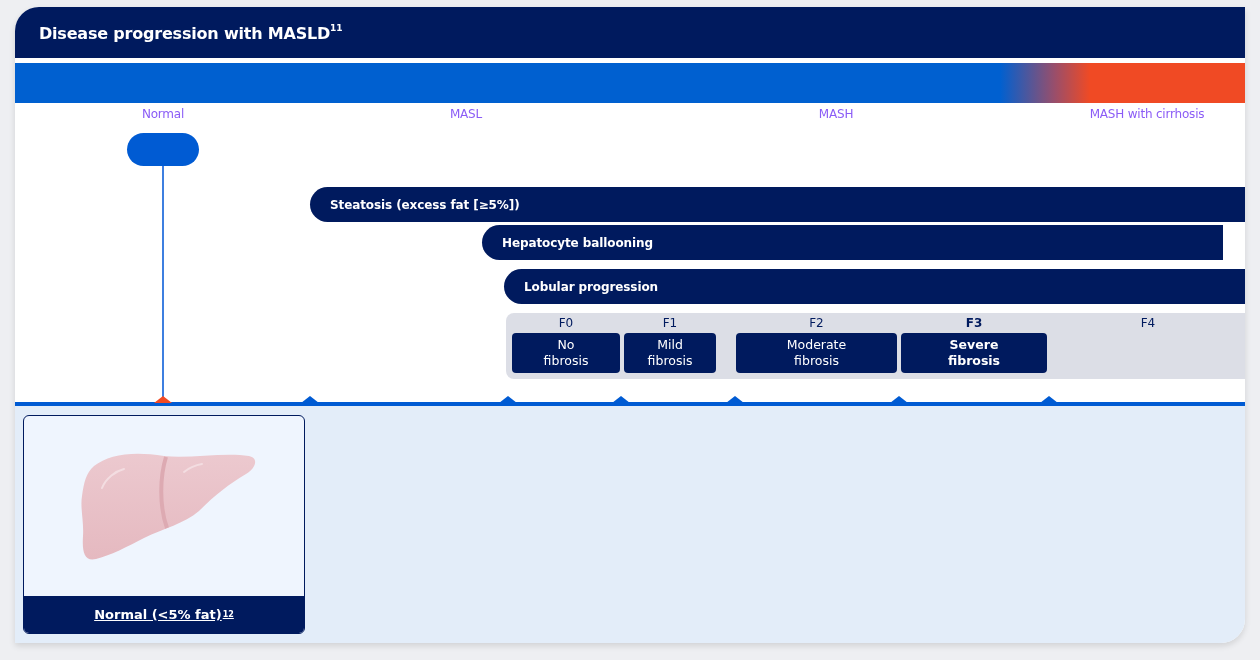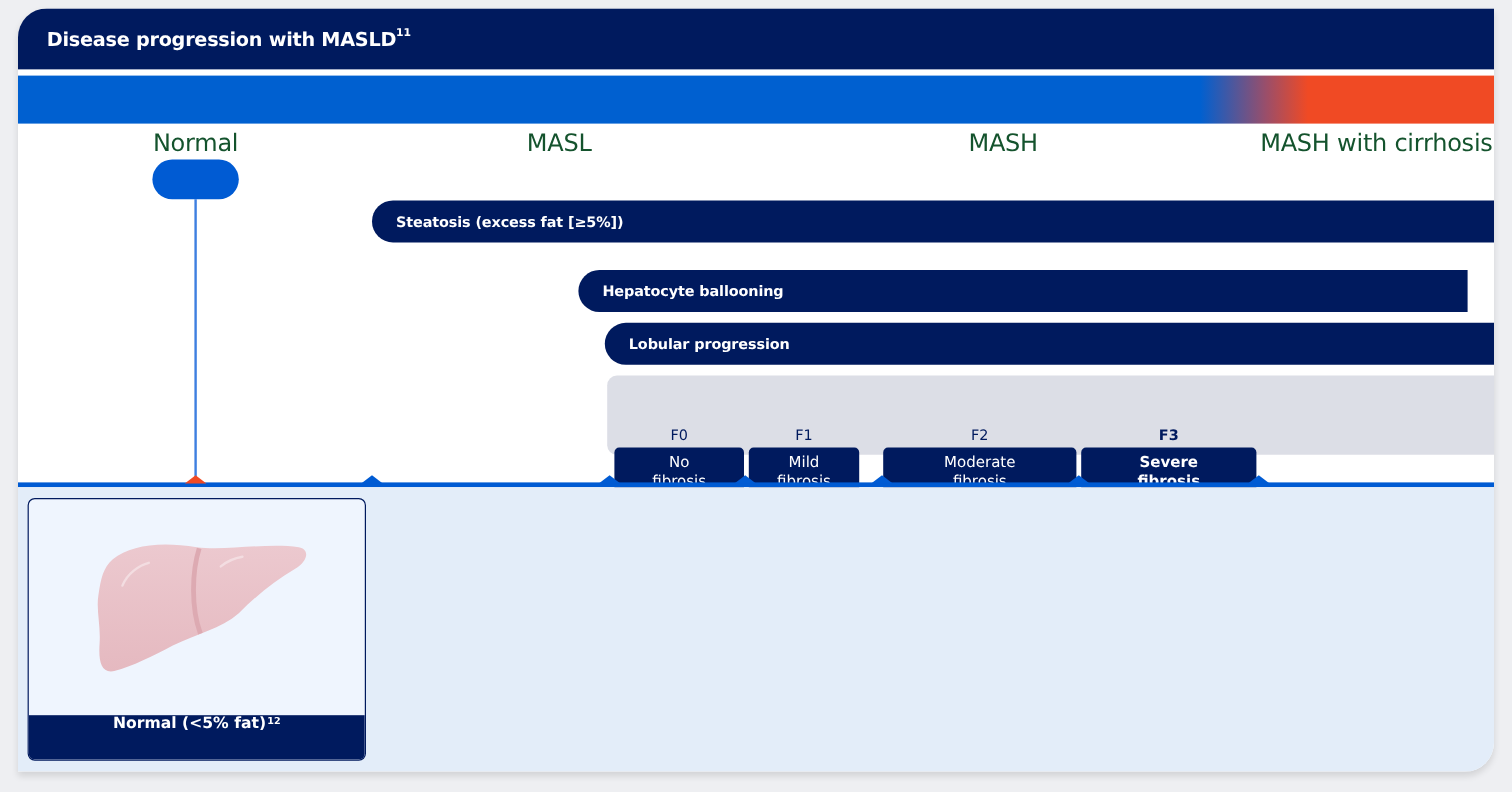--- a/index.html
+++ b/index.html
@@ -19,40 +19,40 @@
   .header .title { font-size: 16px; font-weight: bold; letter-spacing: -0.2px; }
   .header .title sup { font-size: 9px; vertical-align: 8px; }
   .header .hint { font-size: 15px; letter-spacing: -0.2px; }
 
   .divider-white { position: absolute; left: 0; top: 51px; width: 100%; height: 5px; background: #fff; }
   .gradient-bar {
     position: absolute; left: 0; top: 56px; width: 100%; height: 40px;
     background: linear-gradient(to right, #0060d0 0px, #0060d0 985px, #9a4e6a 1040px, #f04a24 1075px, #f04a24 100%);
   }
 
-  .stage-label { position: absolute; top: 100px; font-size: 20px; color: #14532d; transform: translateX(-50%); white-space: nowrap; letter-spacing: -0.2px; }
+  .stage-label { position: absolute; top: 100px; font-size: 12px; color: #8b5cf6; transform: translateX(-50%); white-space: nowrap; letter-spacing: -0.2px; }
 
   .normal-pill {
     position: absolute; left: 112px; top: 126px; width: 72px; height: 33px;
     background: #005bd3; border-radius: 17px; cursor: pointer;
   }
   .normal-line { position: absolute; left: 147px; top: 159px; width: 2px; height: 235px; background: #3e7fe0; }
 
   .bar {
     position: absolute; height: 35px; background: #001a5e; color: #fff;
     border-radius: 18px 0 0 18px; font-size: 12px; font-weight: bold;
     display: flex; align-items: center; padding-left: 20px; letter-spacing: -0.1px;
   }
 
   .fib-panel {
     position: absolute; left: 491px; top: 306px; width: 760px; height: 66px;
     background: #dcdee6; border-radius: 8px 0 0 8px;
   }
   .fib-col { position: absolute; top: 0; }
-  .fib-code { text-align: center; font-size: 12px; color: #001a5e; height: 20px; line-height: 20px; margin-top: 40px; }
+  .fib-code { text-align: center; font-size: 12px; color: #001a5e; height: 20px; line-height: 20px; }
   .fib-box {
     height: 40px; background: #001a5e; color: #fff; border-radius: 4px;
     display: flex; align-items: center; justify-content: center; text-align: center;
     font-size: 12.5px; line-height: 16px; white-space: pre-line;
   }
 
   .axis-line { position: absolute; left: 0; top: 395px; width: 100%; height: 4px; background: #005bd3; }
   .marker {
     position: absolute; top: 389px; width: 0; height: 0;
     border-left: 9px solid transparent; border-right: 9px solid transparent;
@@ -62,21 +62,21 @@
 
   .lower { position: absolute; left: 0; top: 399px; width: 100%; height: 237px; background: #e3edf9; }
 
   .liver-card {
     position: absolute; left: 8px; top: 9px; width: 282px; height: 219px;
     border: 1px solid #001a5e; border-radius: 6px; overflow: hidden; background: #eff5fe;
   }
   .liver-card .img { position: absolute; left: 0; top: 0; width: 100%; height: 181px; }
   .liver-card .caption {
     position: absolute; left: 0; bottom: 0; width: 100%; height: 37px; background: #001a5e; color: #fff;
-    font-size: 13px; font-weight: bold; display: flex; align-items: flex-start; justify-content: center;
+    font-size: 13px; font-weight: bold; display: flex; align-items: center; justify-content: center; text-decoration: underline;
   }
   .liver-card .caption sup { font-size: 8px; vertical-align: 6px; margin-left: 1px; }
 </style>
 </head>
 <body>
 
 <div class="card">
 
   <div class="header">
     <div class="title"><span>Disease progression with MASLD</span><sup>11</sup></div>
@@ -86,21 +86,21 @@
   <div class="gradient-bar"></div>
 
   <div class="stage-label" style="left:148px">Normal</div>
   <div class="stage-label" style="left:451px">MASL</div>
   <div class="stage-label" style="left:821px">MASH</div>
   <div class="stage-label" style="left:1132px">MASH with cirrhosis</div>
 
   <div class="normal-pill"></div>
   <div class="normal-line"></div>
 
-  <div class="bar" style="left:295px; top:160px; width:935px;">
+  <div class="bar" style="left:295px; top:180px; width:935px;">
     <span>Steatosis (excess fat [≥5%])</span>
   </div>
   <div class="bar" style="left:467px; top:218px; width:741px;">
     <span>Hepatocyte ballooning</span>
   </div>
   <div class="bar" style="left:489px; top:262px; width:741px;">
     <span>Lobular progression</span>
   </div>
 
   <div class="fib-panel">
@@ -118,20 +118,21 @@
       <div class="fib-code">F2</div>
       <div class="fib-box">Moderate
 fibrosis</div>
     </div>
     <div class="fib-col" style="left:395px; width:146px;font-weight:bold;">
       <div class="fib-code">F3</div>
       <div class="fib-box">Severe
 fibrosis</div>
     </div>
     <div class="fib-col" style="left:545px; width:194px;">
+      <div class="fib-code">F4</div>
     </div>
   </div>
 
   <div class="axis-line"></div>
   <div id="markers">
       <div class="marker active" style="left: 148px;"></div>
       <div class="marker" style="left: 295px;"></div>
       <div class="marker" style="left: 493px;"></div>
       <div class="marker" style="left: 606px;"></div>
       <div class="marker" style="left: 720px;"></div>

